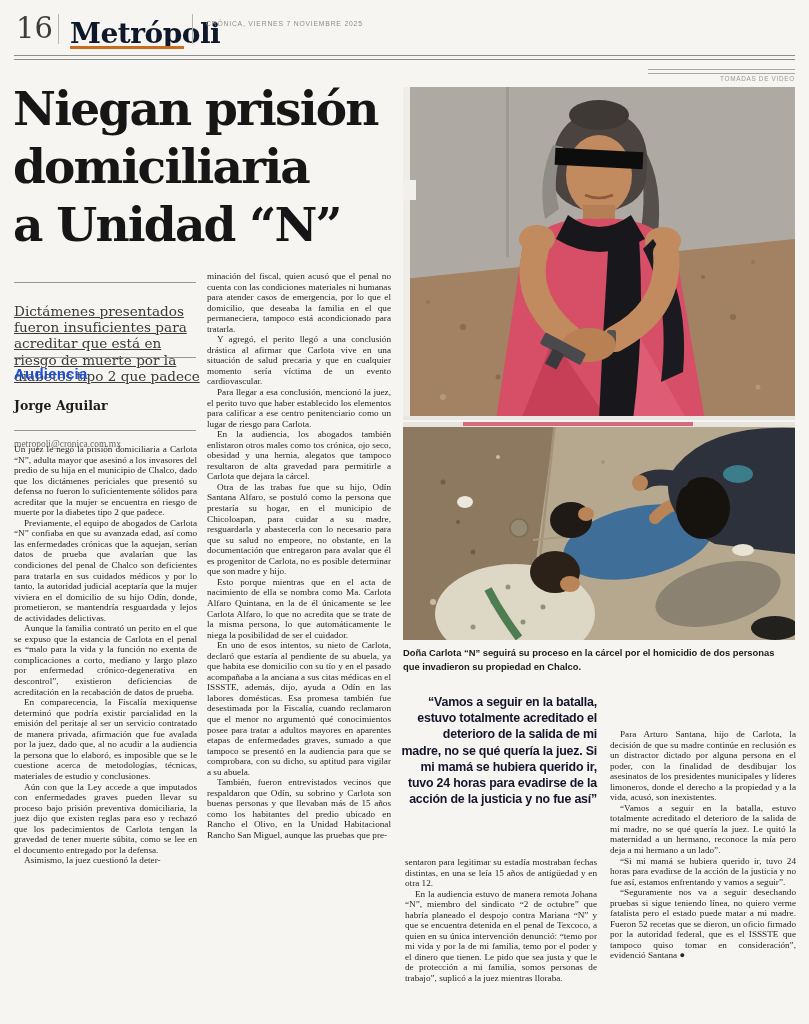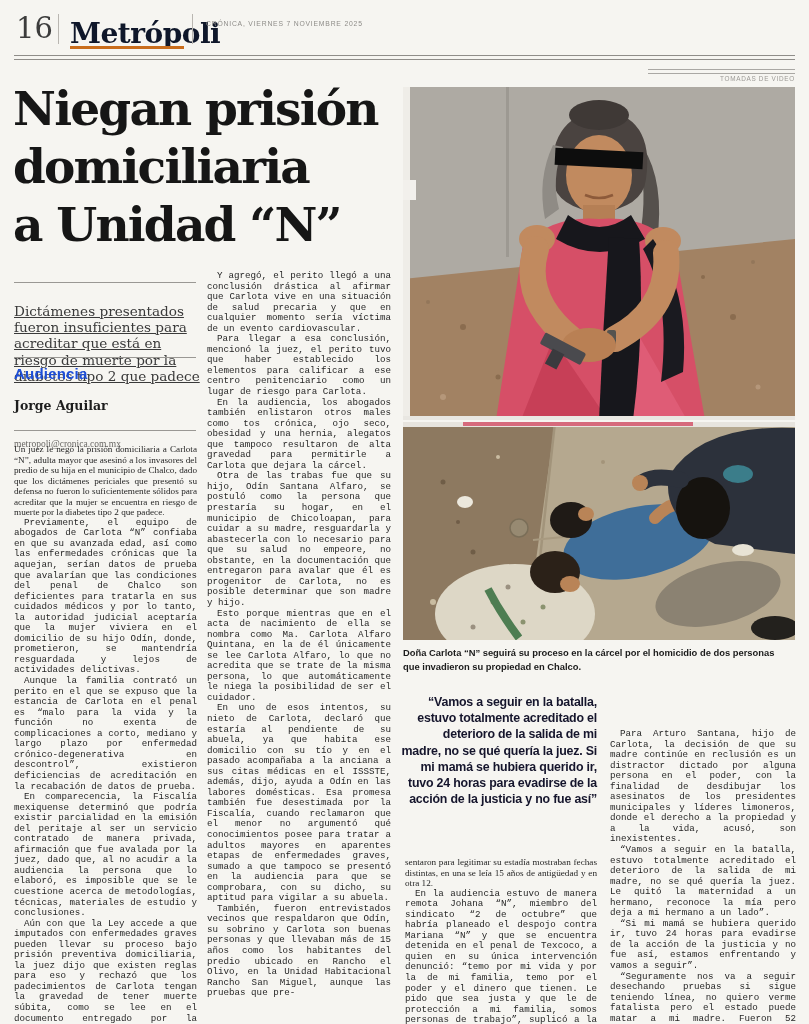--- a/index.html
+++ b/index.html
@@ -26,21 +26,21 @@
   .r-deck-bot{left:14px;top:357px;width:182px;}
   .r-byline{left:14px;top:430px;width:182px;}
   .deck{position:absolute;left:14px;top:289px;width:186px;font:400 13.6px/16.4px "DejaVu Serif",serif;color:#3a3a3a;text-align:left;text-decoration:underline;}
   .kicker{position:absolute;left:14px;top:366px;font:700 15px/16px "Liberation Sans",sans-serif;color:#1d4ed8;letter-spacing:0.2px;}
   .byline{position:absolute;left:14px;top:399px;font:700 12.5px/14px "DejaVu Serif",serif;color:#1d1d1d;}
   .byline-email{position:absolute;left:14px;top:415px;font:400 9.5px/11px "Liberation Serif",serif;color:#6b6966;margin-top:24px;}
   
   .bodycol{position:absolute;font:400 9.2px/10.55px "Liberation Serif",serif;color:#262626;
     text-align:justify;hyphens:auto;-webkit-hyphens:auto;}
   .para{margin:0;text-align:justify;}
-  .para.ind{text-indent:10px;font-family:Liberation Mono, monospace;}
+  .para.ind{text-indent:10px;}
   .col1{left:14px;top:444px;width:183px;}
   .col2{left:207px;top:271px;width:184px;}
   .col3{left:405px;top:857px;width:192px;}
   .col4{left:610px;top:729px;width:186px;}
   
   .credit-rule{position:absolute;left:648px;top:69px;width:147px;height:3px;border-top:1px solid #aaa8a4;border-bottom:1px solid #aaa8a4;}
   .photo-credit{position:absolute;left:495px;top:75px;width:300px;text-align:right;
     font:400 6.4px "Liberation Sans",sans-serif;color:#9b9995;letter-spacing:0.7px;}
   .photo{position:absolute;left:403px;width:392px;overflow:hidden;background:#aba79f;}
   .photo1{top:87px;height:333px;}
@@ -82,20 +82,21 @@
 
   <div class="bodycol col1">
       <p class="para">Un juez le negó la prisión domiciliaria a Carlota “N”, adulta mayor que asesinó a los invasores del predio de su hija en el municipio de Chalco, dado que los dictámenes periciales que presentó su defensa no fueron lo suficientemente sólidos para acreditar que la mujer se encuentra en riesgo de muerte por la diabetes tipo 2 que padece.</p>
       <p class="para ind">Previamente, el equipo de abogados de Carlota “N” confiaba en que su avanzada edad, así como las enfermedades crónicas que la aquejan, serían datos de prueba que avalarían que las condiciones del penal de Chalco son deficientes para tratarla en sus cuidados médicos y por lo tanto, la autoridad judicial aceptaría que la mujer viviera en el domicilio de su hijo Odín, donde, prometieron, se mantendría resguardada y lejos de actividades delictivas.</p>
       <p class="para ind">Aunque la familia contrató un perito en el que se expuso que la estancia de Carlota en el penal es “malo para la vida y la función no exenta de complicaciones a corto, mediano y largo plazo por enfermedad crónico-degenerativa en descontrol”, existieron deficiencias de acreditación en la recabación de datos de prueba.</p>
       <p class="para ind">En comparecencia, la Fiscalía mexiquense determinó que podría existir parcialidad en la emisión del peritaje al ser un servicio contratado de manera privada, afirmación que fue avalada por la juez, dado que, al no acudir a la audiencia la persona que lo elaboró, es imposible que se le cuestione acerca de metodologías, técnicas, materiales de estudio y conclusiones.</p>
       <p class="para ind">Aún con que la Ley accede a que imputados con enfermedades graves pueden llevar su proceso bajo prisión preventiva domiciliaria, la juez dijo que existen reglas para eso y rechazó que los padecimientos de Carlota tengan la gravedad de tener muerte súbita, como se lee en el documento entregado por la defensa.</p>
       <p class="para ind">Asimismo, la juez cuestionó la deter-</p>
     </div>
   <div class="bodycol col2">
+      <p class="para">minación del fiscal, quien acusó que el penal no cuenta con las condiciones materiales ni humanas para atender casos de emergencia, por lo que el domicilio, que deseaba la familia en el que permaneciera, tampoco está acondicionado para tratarla.</p>
       <p class="para ind">Y agregó, el perito llegó a una conclusión drástica al afirmar que Carlota vive en una situación de salud precaria y que en cualquier momento sería víctima de un evento cardiovascular.</p>
       <p class="para ind">Para llegar a esa conclusión, mencionó la juez, el perito tuvo que haber establecido los elementos para calificar a ese centro penitenciario como un lugar de riesgo para Carlota.</p>
       <p class="para ind">En la audiencia, los abogados también enlistaron otros males como tos crónica, ojo seco, obesidad y una hernia, alegatos que tampoco resultaron de alta gravedad para permitirle a Carlota que dejara la cárcel.</p>
       <p class="para ind">Otra de las trabas fue que su hijo, Odín Santana Alfaro, se postuló como la persona que prestaría su hogar, en el municipio de Chicoloapan, para cuidar a su madre, resguardarla y abastecerla con lo necesario para que su salud no empeore, no obstante, en la documentación que entregaron para avalar que él es progenitor de Carlota, no es posible determinar que son madre y hijo.</p>
       <p class="para ind">Esto porque mientras que en el acta de nacimiento de ella se nombra como Ma. Carlota Alfaro Quintana, en la de él únicamente se lee Carlota Alfaro, lo que no acredita que se trate de la misma persona, lo que automáticamente le niega la posibilidad de ser el cuidador.</p>
       <p class="para ind">En uno de esos intentos, su nieto de Carlota, declaró que estaría al pendiente de su abuela, ya que habita ese domicilio con su tío y en el pasado acompañaba a la anciana a sus citas médicas en el ISSSTE, además, dijo, ayuda a Odín en las labores domésticas. Esa promesa también fue desestimada por la Fiscalía, cuando reclamaron que el menor no argumentó qué conocimientos posee para tratar a adultos mayores en aparentes etapas de enfermedades graves, sumado a que tampoco se presentó en la audiencia para que se comprobara, con su dicho, su aptitud para vigilar a su abuela.</p>
       <p class="para ind">También, fueron entrevistados vecinos que respaldaron que Odín, su sobrino y Carlota son buenas personas y que llevaban más de 15 años como los habitantes del predio ubicado en Rancho el Olivo, en la Unidad Habitacional Rancho San Miguel, aunque las pruebas que pre-</p>
     </div>
 
   <div class="credit-rule"></div>

